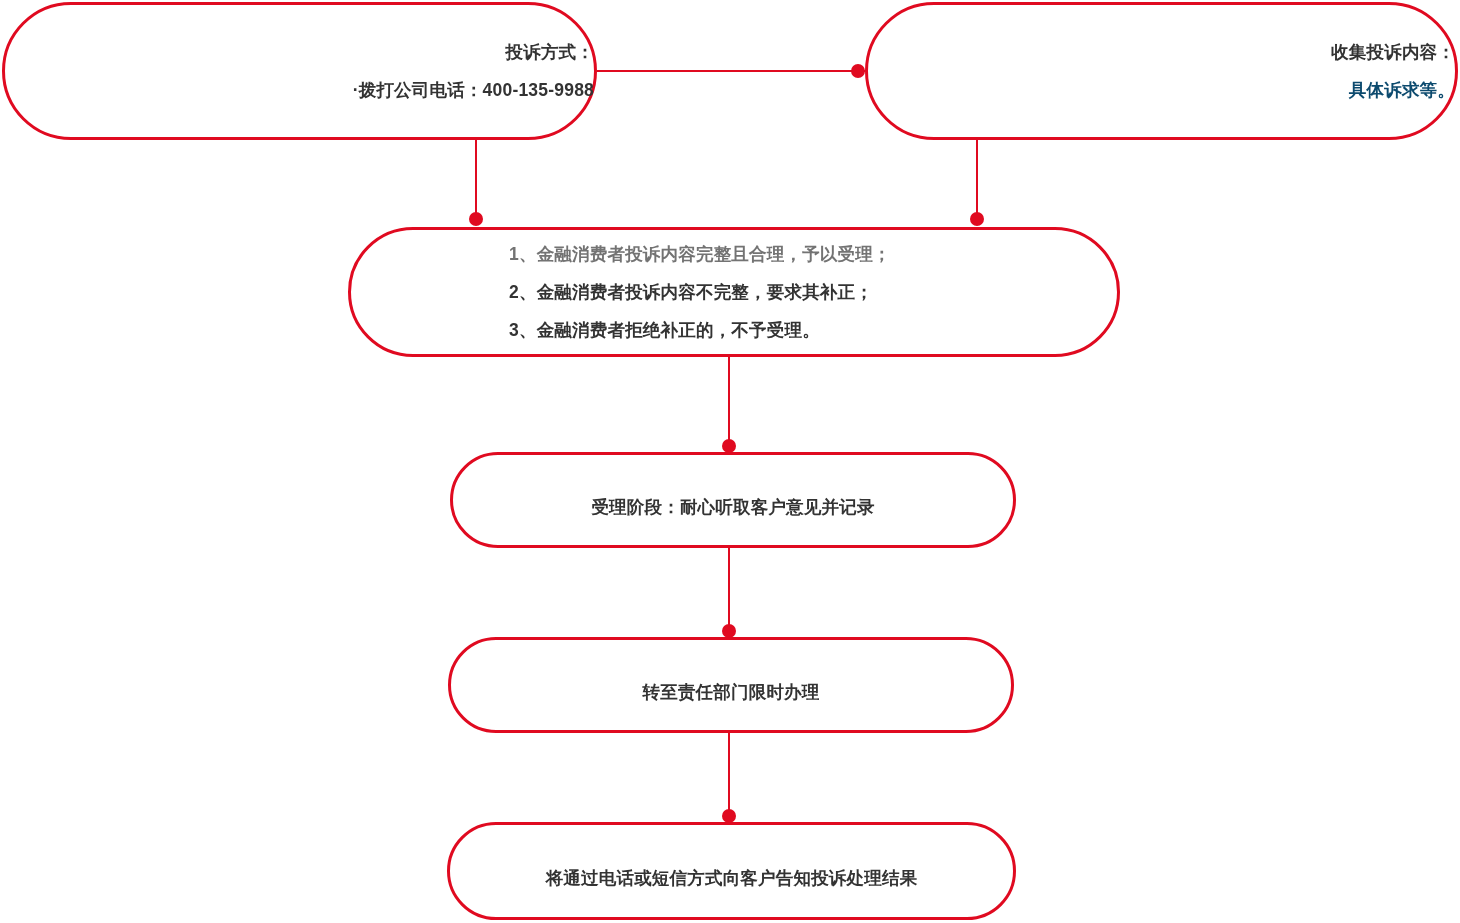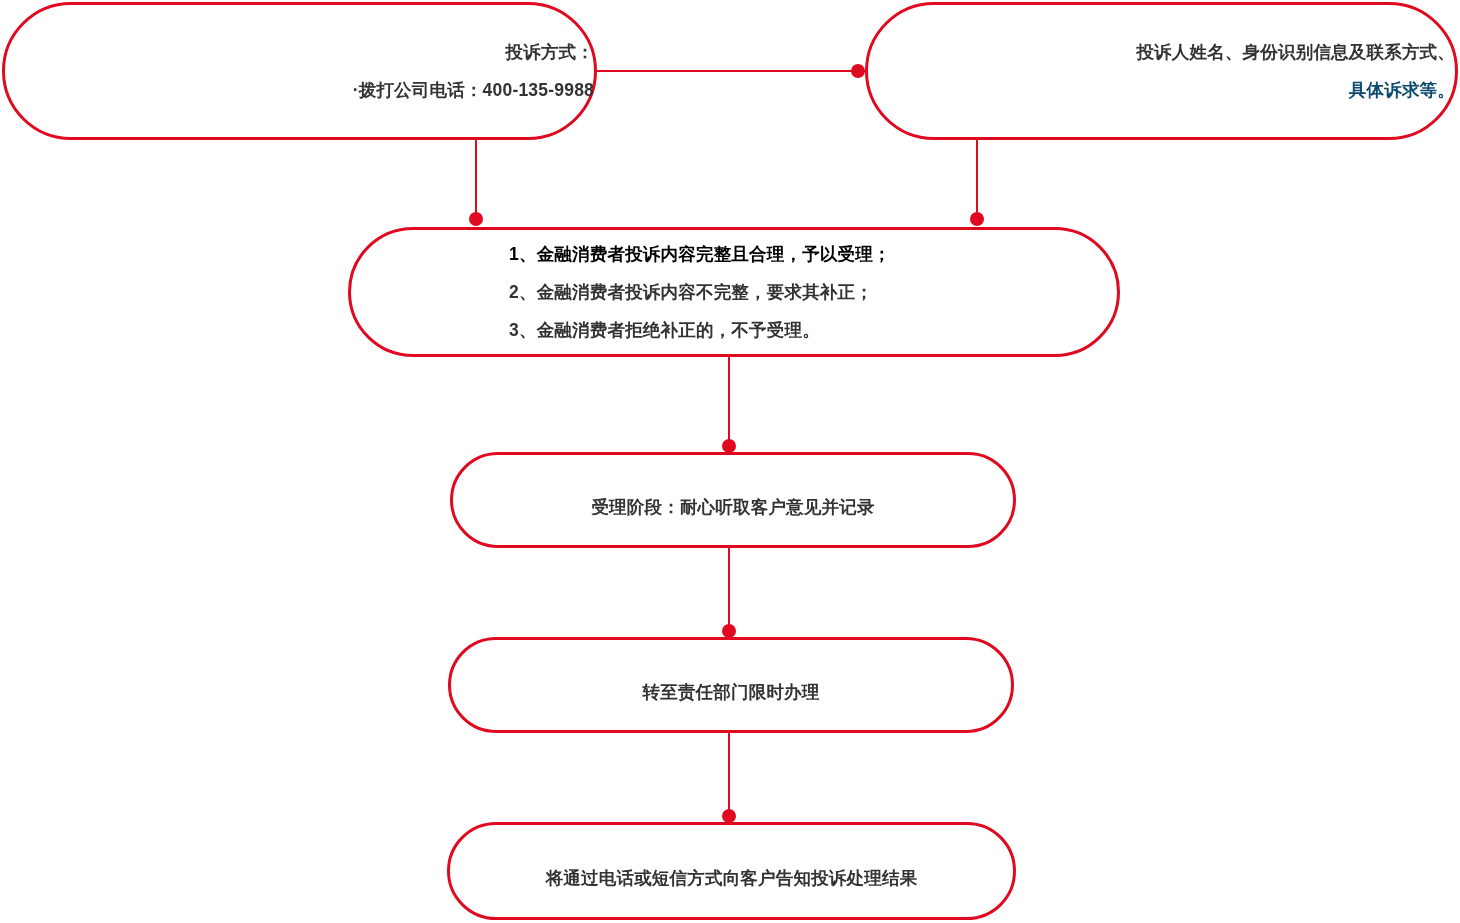--- a/index.html
+++ b/index.html
@@ -109,28 +109,28 @@
 
   <div class="node node-a" style="left:2px; top:2px; width:595px; height:138px;">
     <div class="lines">
       <div class="line" style="color: rgb(51, 51, 51);">投诉方式：</div>
       <div class="line" style="color: rgb(51, 51, 51);">·拨打公司电话：400-135-9988</div>
     </div>
   </div>
 
   <div class="node node-b" style="left:865px; top:2px; width:593px; height:138px;">
     <div class="lines">
-      <div class="line" style="color: rgb(51, 51, 51);">投诉人姓名、身份识别信息及联系方式、</div>
+      <div class="line" style="color: rgb(51, 51, 51);">收集投诉内容：</div>
       <div class="line" style="color: #0c4a6e;">具体诉求等。</div>
     </div>
   </div>
 
   <div class="node node-c" style="left:348px; top:227px; width:772px; height:130px;">
     <div class="lines">
-      <div class="line" style="color: #000000;">1、金融消费者投诉内容完整且合理，予以受理；</div>
+      <div class="line" style="color: #737373;">1、金融消费者投诉内容完整且合理，予以受理；</div>
       <div class="line" style="color: rgb(51, 51, 51);">2、金融消费者投诉内容不完整，要求其补正；</div>
       <div class="line" style="color: rgb(51, 51, 51);">3、金融消费者拒绝补正的，不予受理。</div>
     </div>
   </div>
 
   <div class="node node-single" style="left:450px; top:452px; width:566px; height:96px;">
     <div class="lines">
       <div class="line" style="color: rgb(51, 51, 51);">受理阶段：耐心听取客户意见并记录</div>
     </div>
   </div>

